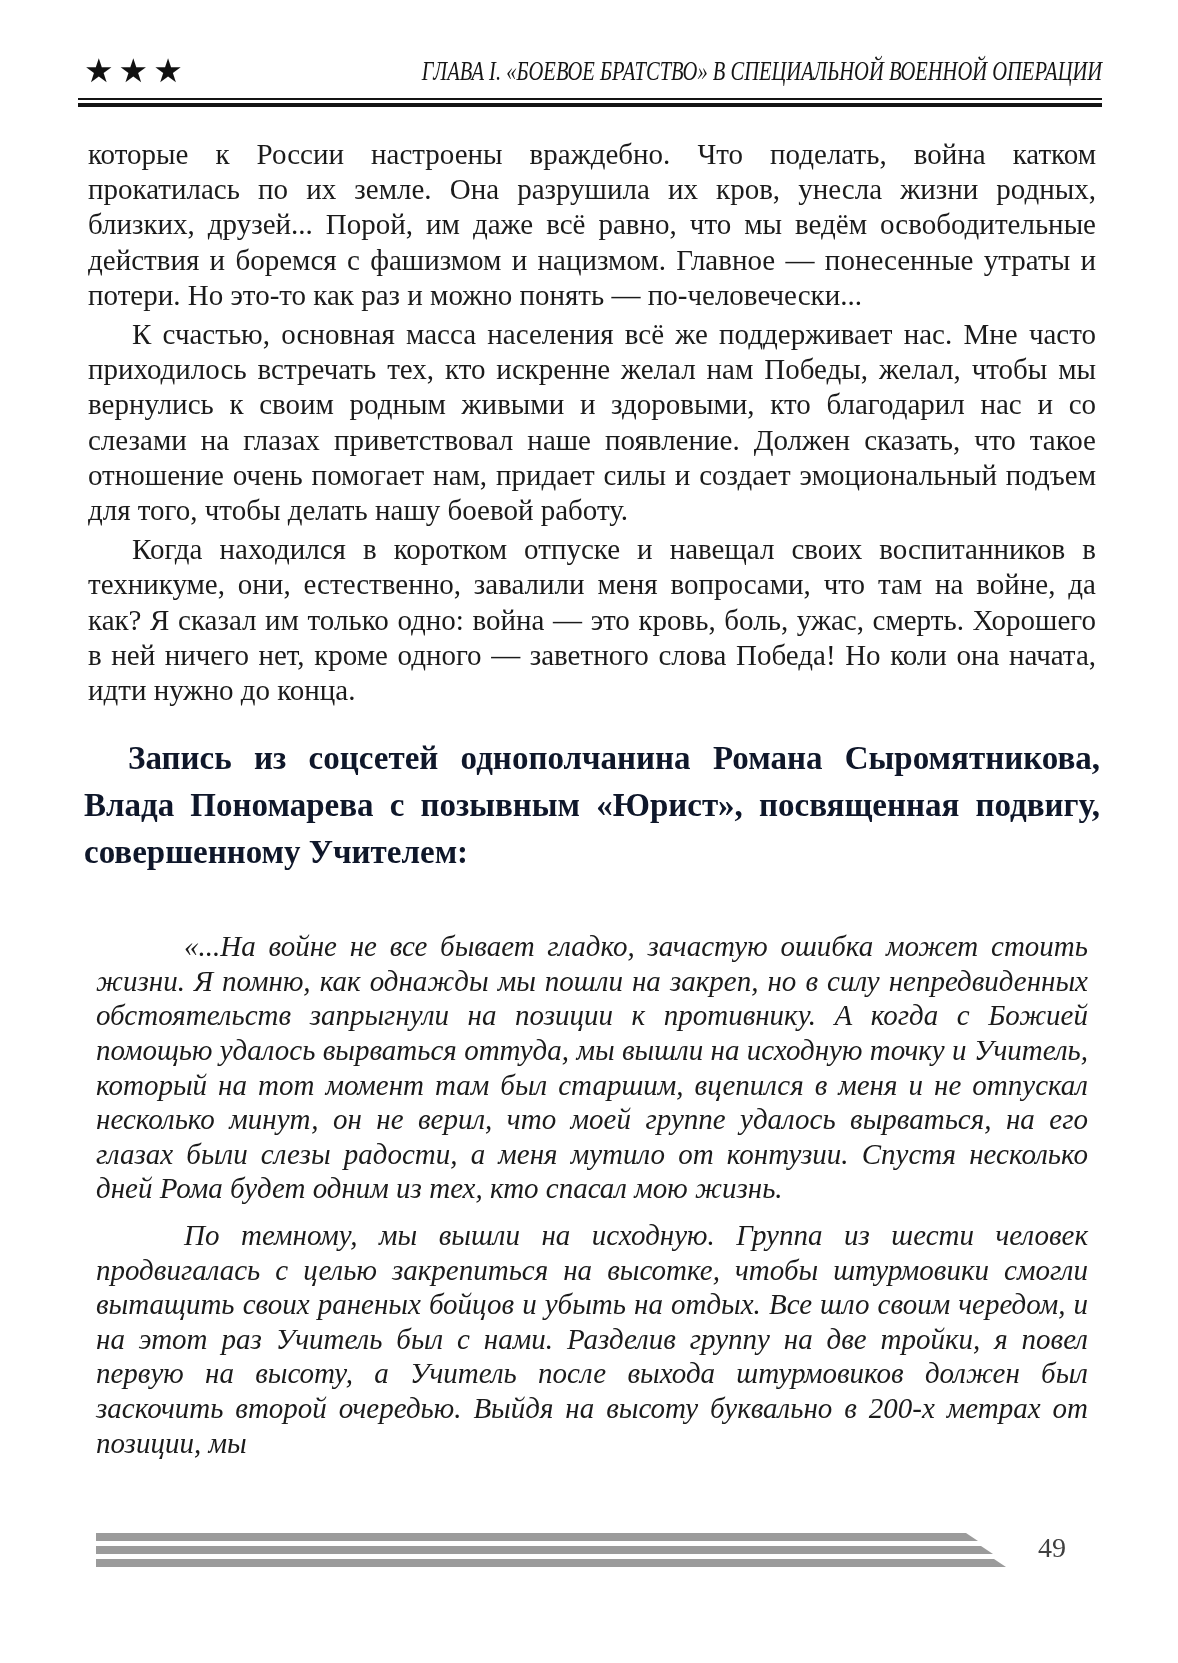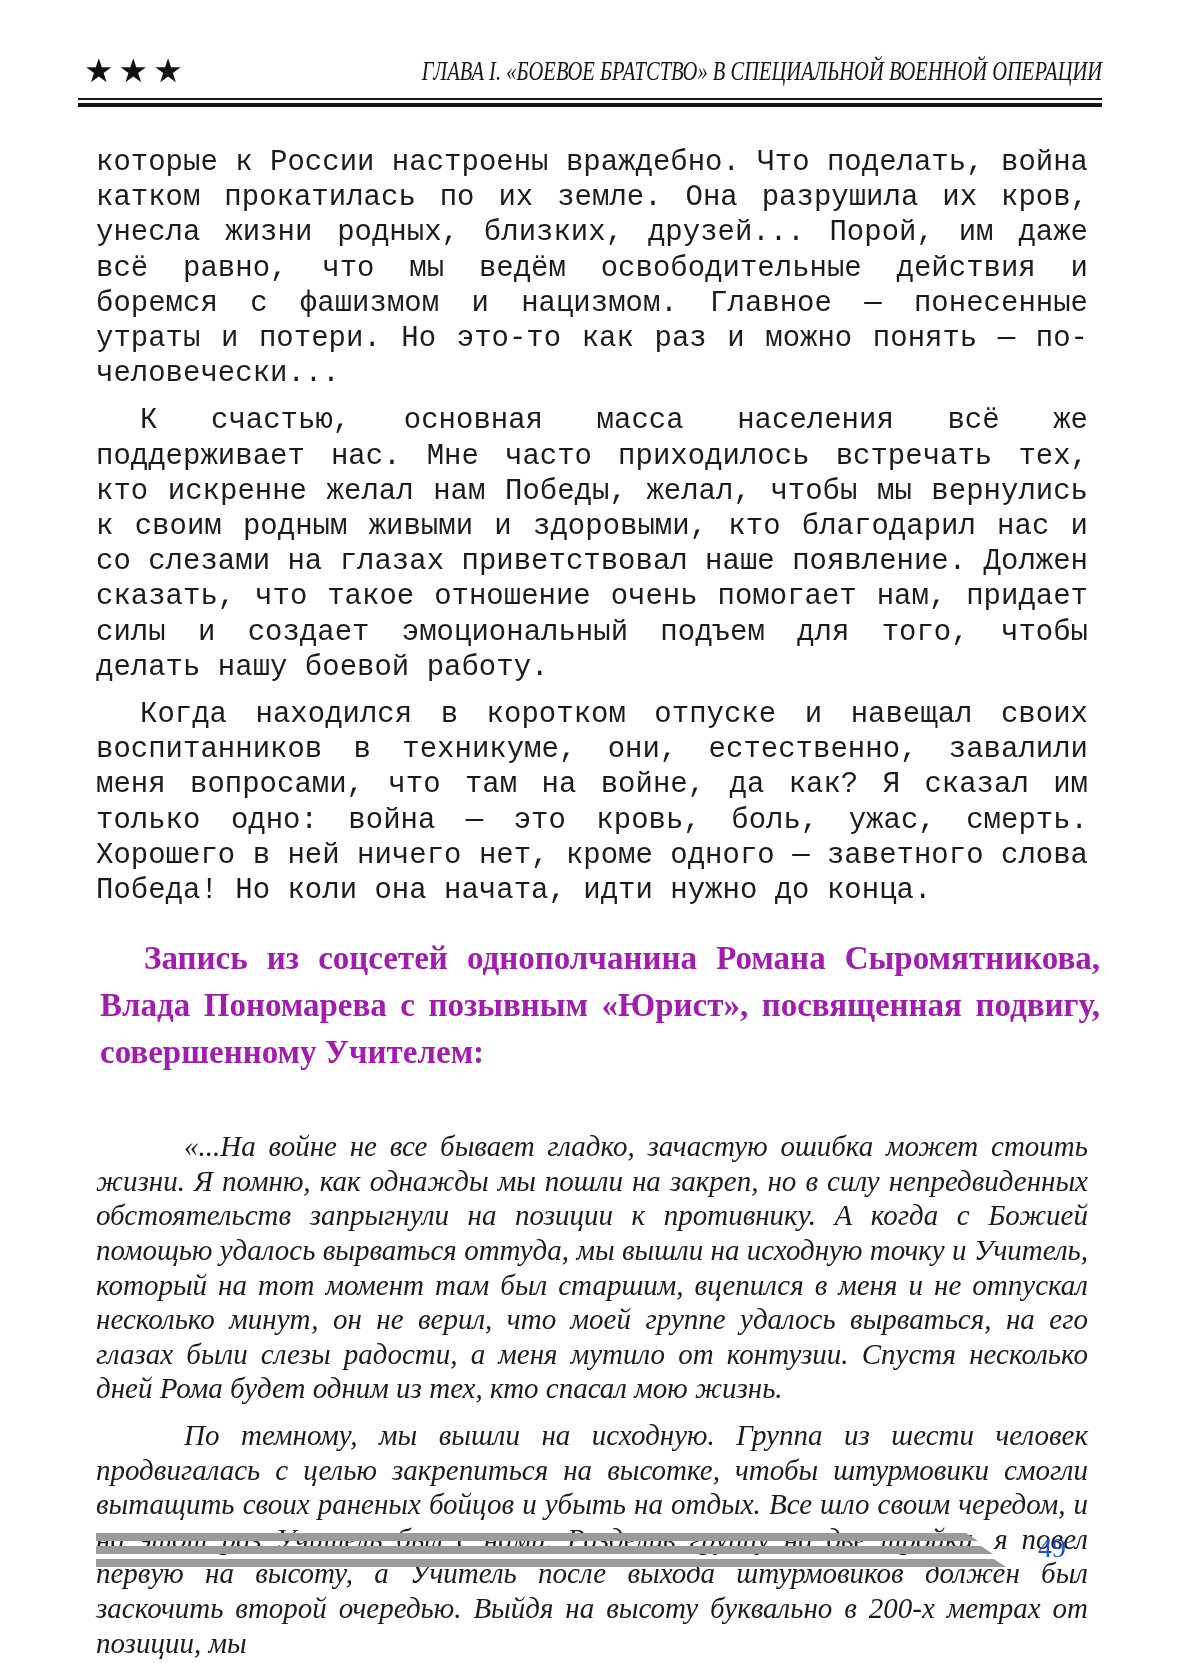--- a/index.html
+++ b/index.html
@@ -63,35 +63,34 @@
     top: 133px;
     left: 84px;
     width: 1016px;
     text-align: justify;
     font-size: 29px;
     line-height: 35.2px;
     hyphens: auto;
     -webkit-hyphens: auto;
   }
   .par {
-    margin: 12px;
+    margin: 4px;
     text-indent: 44px;
-    font-family: Liberation Mono, monospace;
   }
   .par.continuation {
     text-indent: 0;
   }
   .subheading {
-    margin: 27px 0 53px 16px;
+    margin: 27px 0 53px 0;
     font-size: 33px;
     line-height: 47px;
     font-weight: bold;
     text-indent: 44px;
     text-align: justify;
-    color: #a21caf;
+    color: #0f172a;
   }
   .quote-par {
     margin: 12px;
     font-style: italic;
     text-indent: 88px;
     line-height: 34.6px;
   }
 
   
   .footer-stripes {
@@ -107,21 +106,21 @@
   .stripe-2 { width: 897px; }
   .stripe-3 { width: 910px; }
   .page-number {
     position: absolute;
     left: 1022px;
     top: 1531px;
     width: 60px;
     text-align: center;
     font-size: 28px;
     line-height: 34px;
-    color: #1d4ed8;
+    color: #404040;
   }
 </style>
 </head>
 <body>
 
 <div class="page">
 
   <div class="running-head">
     <span class="stars">★★★</span>
     <span class="chapter-title">ГЛАВА I. «БОЕВОЕ БРАТСТВО» В СПЕЦИАЛЬНОЙ ВОЕННОЙ ОПЕРАЦИИ</span>

